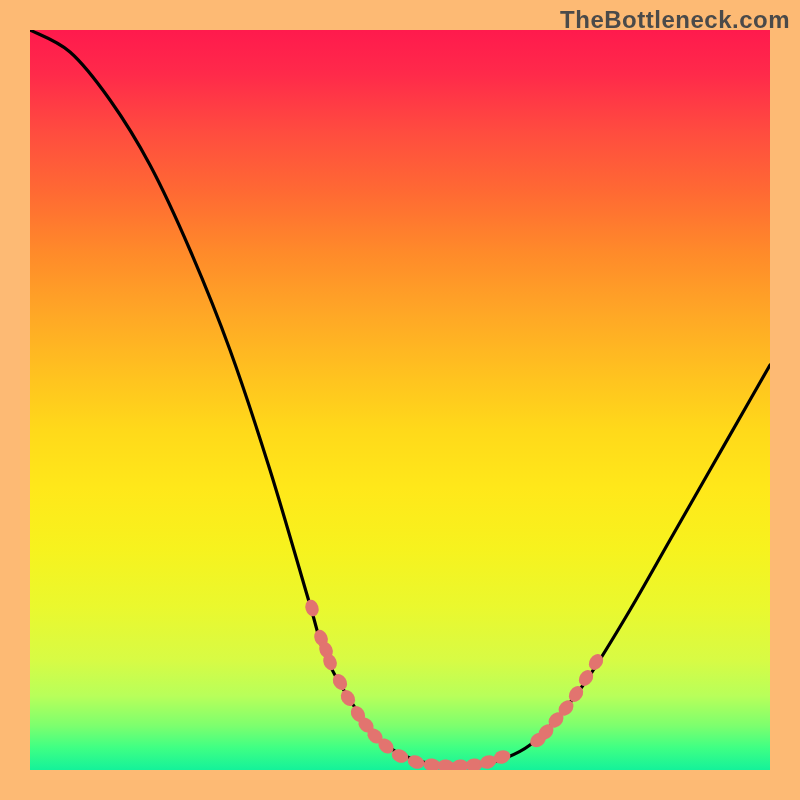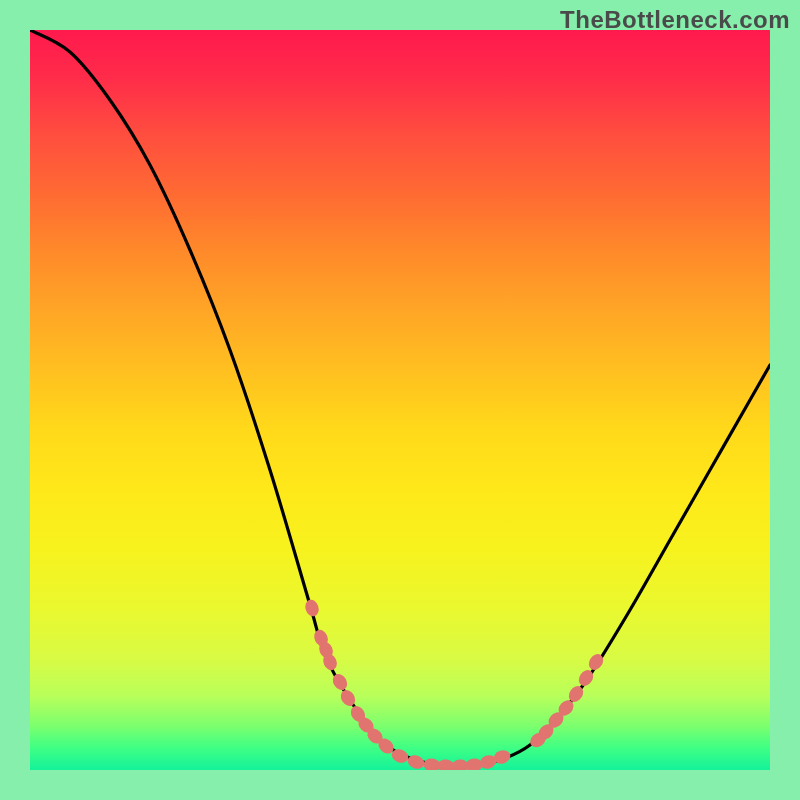--- a/index.html
+++ b/index.html
@@ -1,21 +1,21 @@
 <!DOCTYPE html>
 <html><head>
 <meta charset="utf-8">
 <style>
   * { margin: 0; padding: 0; box-sizing: border-box; }
   html, body { width: 800px; height: 800px; overflow: hidden; background: #000; }
   .frame {
     position: relative;
     width: 800px;
     height: 800px;
-    background: #86efac;
+    background: #fdba74;
     text-decoration: underline;
   }
   .watermark {
     position: absolute;
     top: 6px;
     right: 10px;
     color: #4a4a4a;
     font-family: Arial, Helvetica, sans-serif;
     font-size: 24px;
     font-weight: bold;

